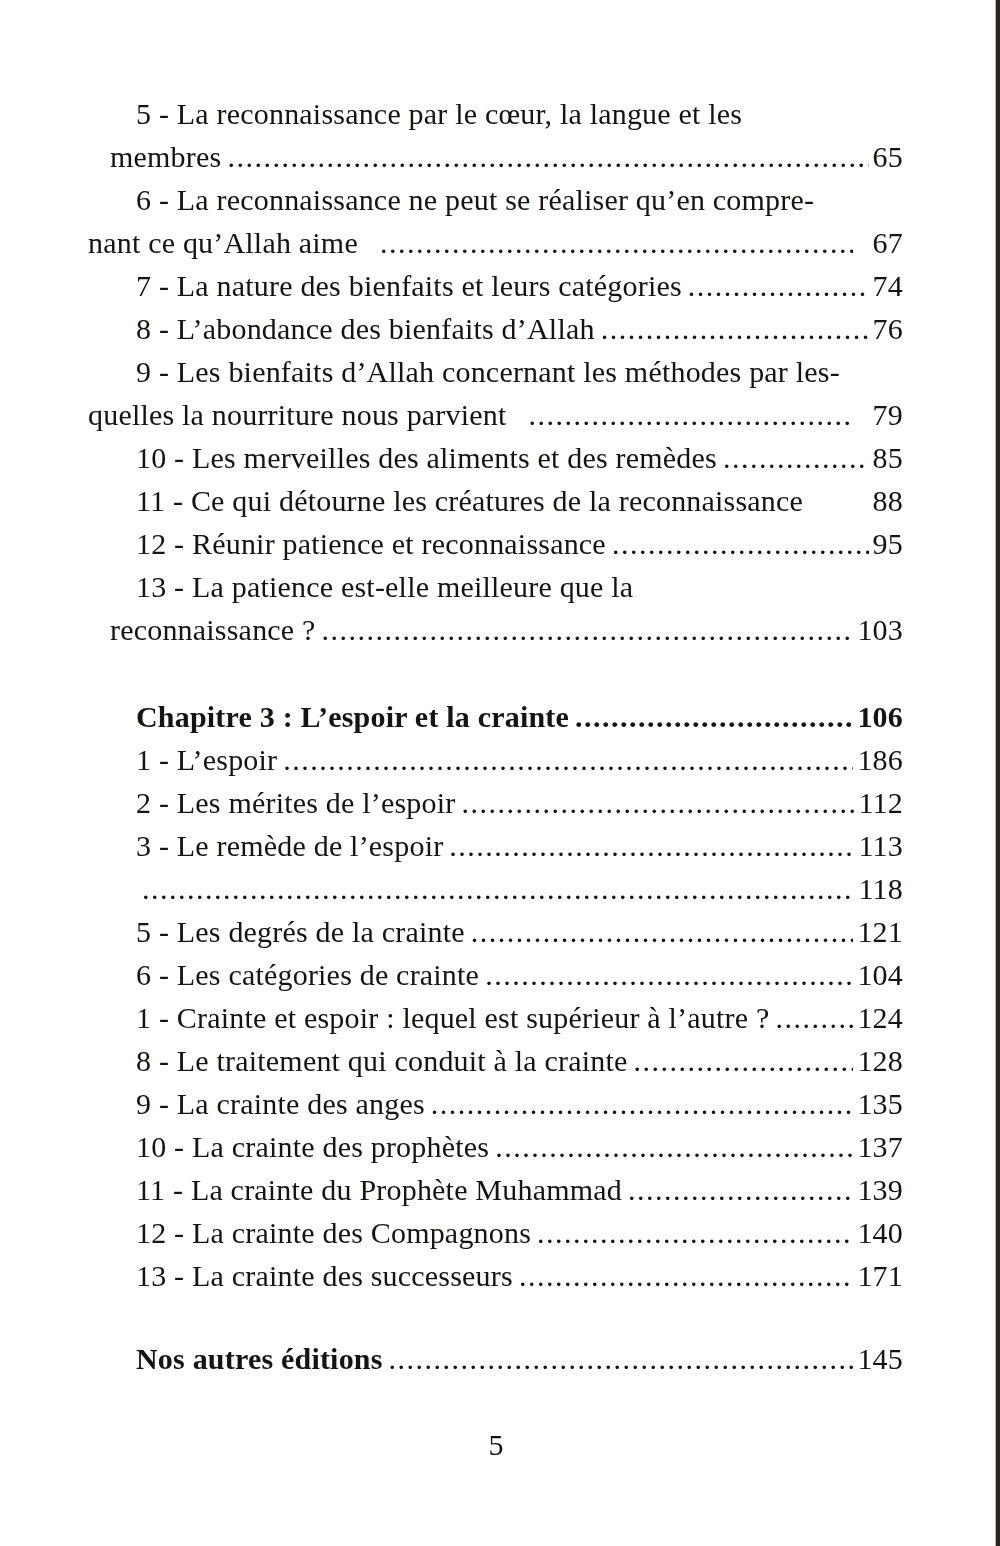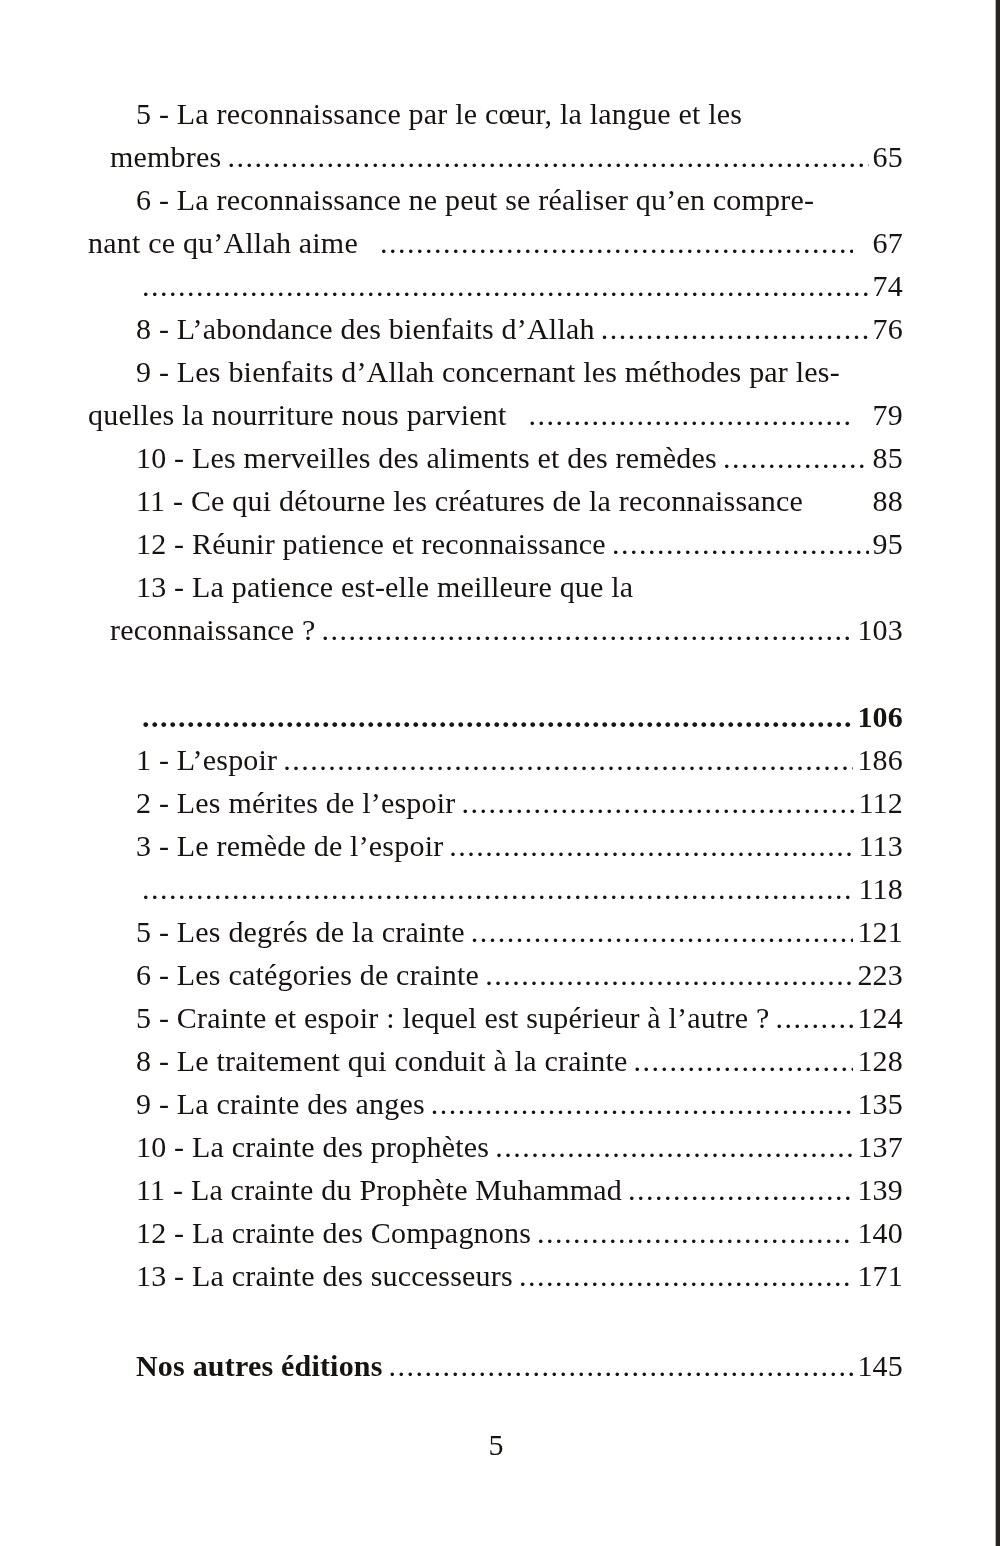--- a/index.html
+++ b/index.html
@@ -34,21 +34,21 @@
     white-space:nowrap;
     margin:0 4px 0 6px;
     min-width:0;
   }
   .dots::after{
     content:"..........................................................................................................................................................................................";
     letter-spacing:1.5px;
   }
   .spacer{flex:1 1 auto;}
   .pg{white-space:nowrap;}
-  .bold{font-weight:bold;margin-top:7px;}
+  .bold{font-weight:bold;}
   .chapter-gap{margin-top:44px;}
   .footer-gap{margin-top:40px;}
   .pageno{
     position:absolute;
     left:0; right:8px;
     top:1428px;
     text-align:center;
     font-size:30px;
   }
   .scan-edge{
@@ -76,20 +76,21 @@
     <div class="line ind1">
       <span class="lbl">6 - La reconnaissance ne peut se réaliser qu’en compre-</span>
     </div>
     <div class="line ind0">
       <span class="lbl">nant ce qu’Allah aime</span>
       <span class="dots"></span>
       <span class="pg">67</span>
     </div>
 
     <div class="line ind1">
+      <span class="lbl">7 - La nature des bienfaits et leurs catégories</span>
       <span class="dots"></span>
       <span class="pg">74</span>
     </div>
 
     <div class="line ind1">
       <span class="lbl">8 - L’abondance des bienfaits d’Allah</span>
       <span class="dots"></span>
       <span class="pg">76</span>
     </div>
 
@@ -123,20 +124,21 @@
     <div class="line ind1">
       <span class="lbl">13 - La patience est-elle meilleure que la</span>
     </div>
     <div class="line ind2">
       <span class="lbl">reconnaissance ?</span>
       <span class="dots"></span>
       <span class="pg">103</span>
     </div>
 
     <div class="line ind1 bold chapter-gap">
+      <span class="lbl">Chapitre 3 : L’espoir et la crainte</span>
       <span class="dots"></span>
       <span class="pg">106</span>
     </div>
 
     <div class="line ind1">
       <span class="lbl">1 - L’espoir</span>
       <span class="dots"></span>
       <span class="pg">186</span>
     </div>
     <div class="line ind1">
@@ -154,24 +156,24 @@
       <span class="pg">118</span>
     </div>
     <div class="line ind1">
       <span class="lbl">5 - Les degrés de la crainte</span>
       <span class="dots"></span>
       <span class="pg">121</span>
     </div>
     <div class="line ind1">
       <span class="lbl">6 - Les catégories de crainte</span>
       <span class="dots"></span>
-      <span class="pg">223</span>
-    </div>
-    <div class="line ind1">
-      <span class="lbl">5 - Crainte et espoir : lequel est supérieur à l’autre ?</span>
+      <span class="pg">104</span>
+    </div>
+    <div class="line ind1">
+      <span class="lbl">1 - Crainte et espoir : lequel est supérieur à l’autre ?</span>
       <span class="dots"></span>
       <span class="pg">124</span>
     </div>
     <div class="line ind1">
       <span class="lbl">8 - Le traitement qui conduit à la crainte</span>
       <span class="dots"></span>
       <span class="pg">128</span>
     </div>
     <div class="line ind1">
       <span class="lbl">9 - La crainte des anges</span>

